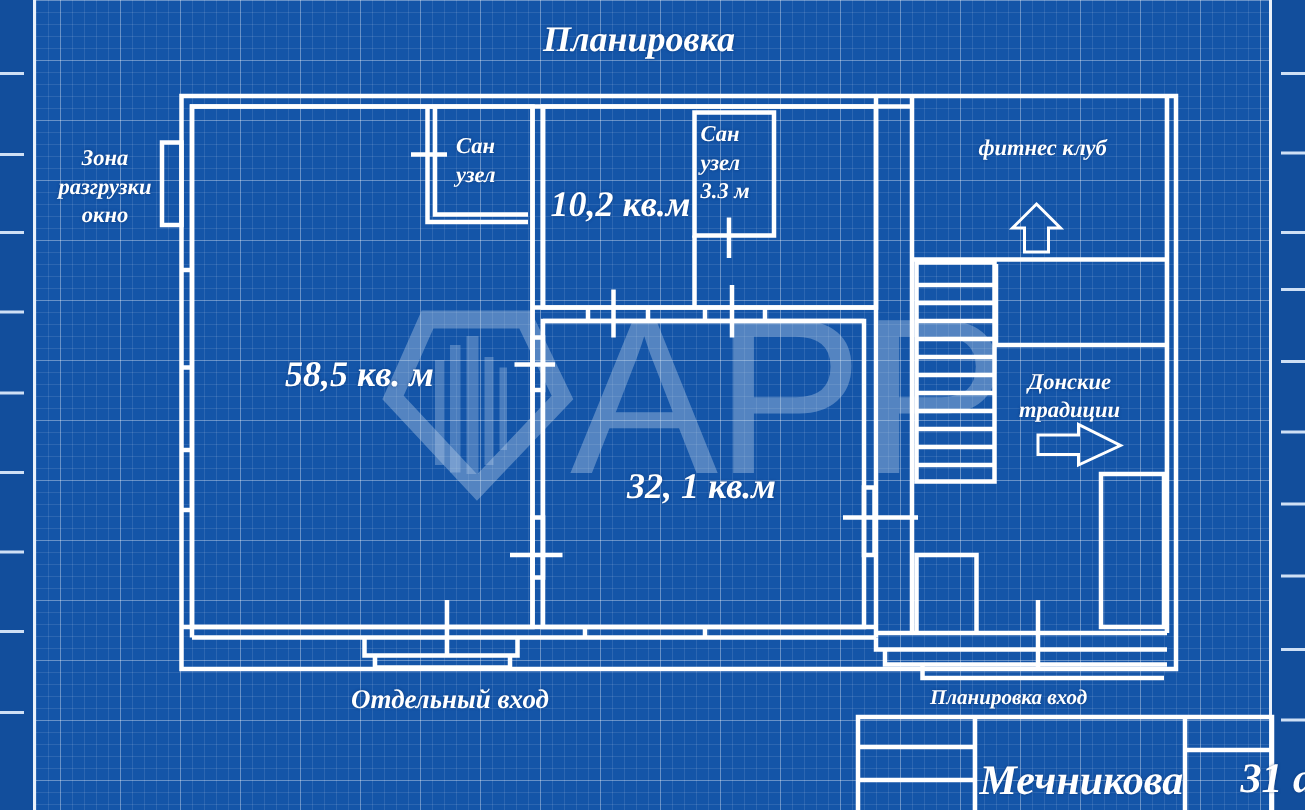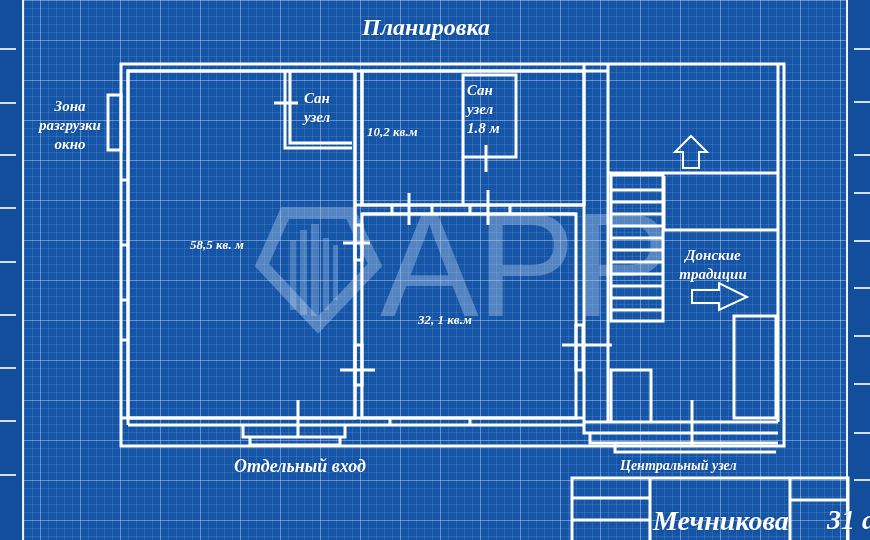--- a/index.html
+++ b/index.html
@@ -17,21 +17,21 @@
   .margin-strip { position:absolute; top:0; height:540px; background:#124e9c; }
   .border-line { position:absolute; background:#e9f1fb; }
   .tick { position:absolute; height:2px; background:#cfe0f5; }
   svg.plan { position:absolute; left:0; top:0; }
   .lbl {
     position:absolute; color:#ffffff; font-family:Liberation Serif, serif;
     font-style:italic; font-weight:bold; white-space:nowrap; text-shadow:0 0 2px rgba(0,40,100,0.6);
   }
   .lbl.center { text-align:center; }
   .title { font-size:24px; }
-  .area { font-size:13px; }
+  .area { font-size:24px; }
   .small { font-size:15px; line-height:19px; }
   .addr { font-size:28px; }
   .watermark { position:absolute; left:0; top:0; pointer-events:none; }
   .wm-text { position:absolute; left:360px; top:190px; font-family:"Liberation Sans", sans-serif; font-size:148px; color:rgba(190,210,235,0.38); letter-spacing:-2px; line-height:150px;padding-left:20px; }
 </style>
 </head>
 <body>
 
 <div class="canvas"></div>
 
@@ -186,33 +186,34 @@
 <div class="lbl small" style="left:304px;top:89px;">
   <div>Сан</div>
   <div>узел</div>
 </div>
 
 <div class="lbl area" style="left:367px;top:124px;">10,2 кв.м</div>
 
 <div class="lbl small" style="left:467px;top:81px;">
   <div>Сан</div>
   <div>узел</div>
-  <div>1.8 м</div>
+  <div>3.3 м</div>
 </div>
 
 <div class="lbl area" style="left:190px;top:237px;">58,5 кв. м</div>
 
 <div class="lbl area" style="left:418px;top:312px;">32, 1 кв.м</div>
 
 <div class="lbl small center" style="left:630px;top:90px;width:130px;">
+  <div>фитнес клуб</div>
 </div>
 
 <div class="lbl small center" style="left:668px;top:246px;width:90px;">
   <div>Донские</div>
   <div>традиции</div>
 </div>
 
 <div class="lbl small" style="left:234px;top:457px;font-size:18px;">Отдельный вход</div>
 
-<div class="lbl small" style="left:620px;top:456px;font-size:14px;">Центральный узел</div>
+<div class="lbl small" style="left:620px;top:456px;font-size:14px;">Планировка вход</div>
 
 <div class="lbl addr" style="left:653px;top:505px;">Мечникова</div>
 <div class="lbl addr" style="left:794px;top:504px;margin-left:33px;">31 а</div>
 
 </body></html>

